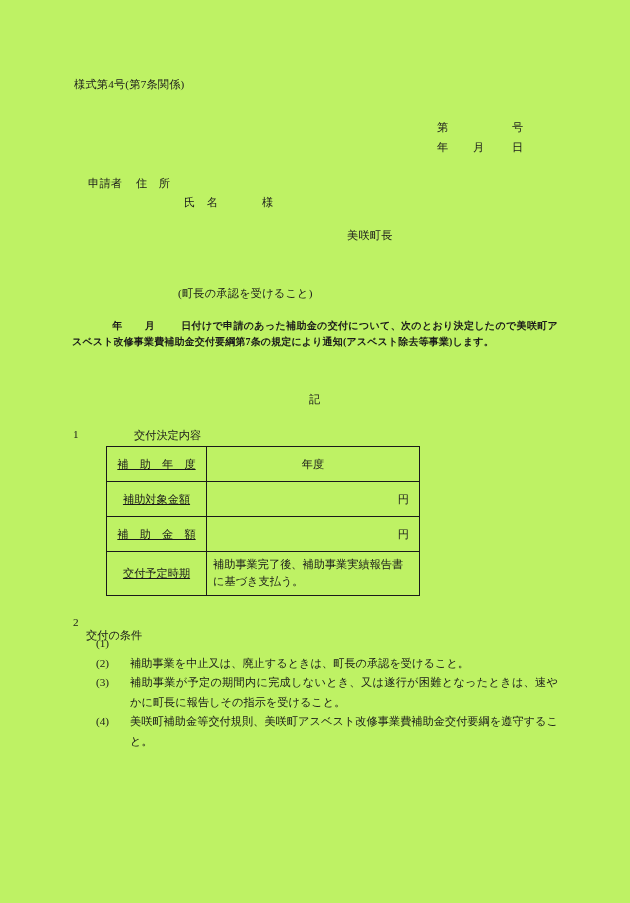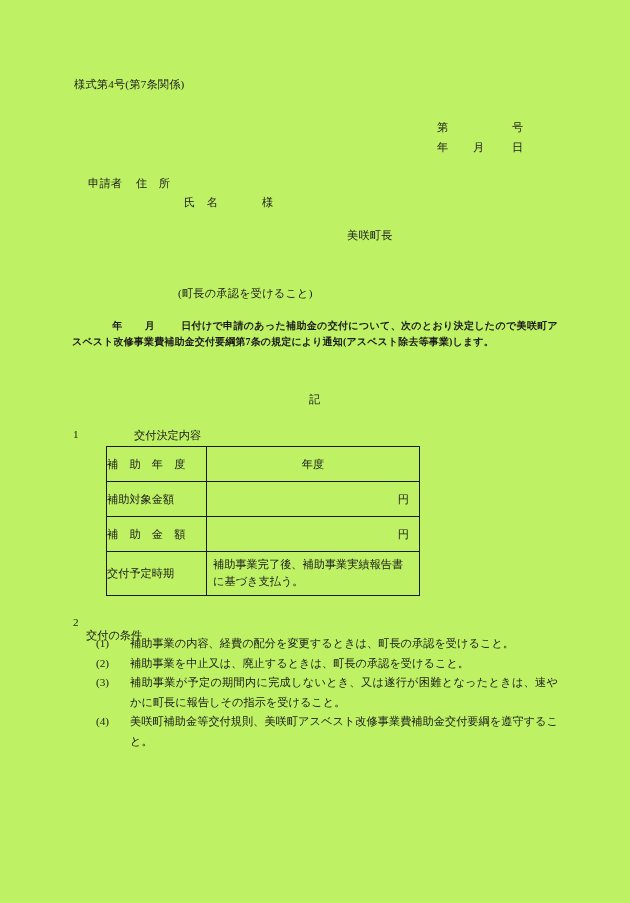--- a/index.html
+++ b/index.html
@@ -97,21 +97,23 @@
     font-size: 11.2px;
   }
   #decision-table td {
     border: 1px solid #1a1a1a;
     padding: 0;
     vertical-align: middle;
   }
   #decision-table .c-label {
     width: 99px;
     height: 34px;
+    text-align: center;
     white-space: pre;
+    text-decoration: underline;
   }
   #decision-table .c-value {
     height: 34px;
     padding: 0 10px;
   }
   .v-center { text-align: center; border-radius: 7px; }
   .v-right  { text-align: right; }
   .c-multi {
     line-height: 17px;
     padding: 4px 6px 5px 6px !important;
@@ -206,21 +208,20 @@
       </tr>
     </tbody>
   </table>
 
   <div class="sec-num" id="sec2-num">2</div>
   <div class="sec-title" id="sec2-title">交付の条件</div>
 
   <div id="conditions">
     <div class="cond-item">
       <span class="cond-marker">(1)</span>
-      <span class="cond-text">補助事業の内容、経費の配分を変更するときは、町長の承認を受けること。</span>
     </div>
     <div class="cond-item">
       <span class="cond-marker">(2)</span>
       <span class="cond-text">補助事業を中止又は、廃止するときは、町長の承認を受けること。</span>
     </div>
     <div class="cond-item">
       <span class="cond-marker">(3)</span>
       <span class="cond-text">補助事業が予定の期間内に完成しないとき、又は遂行が困難となったときは、速やかに町長に報告しその指示を受けること。</span>
     </div>
     <div class="cond-item">

